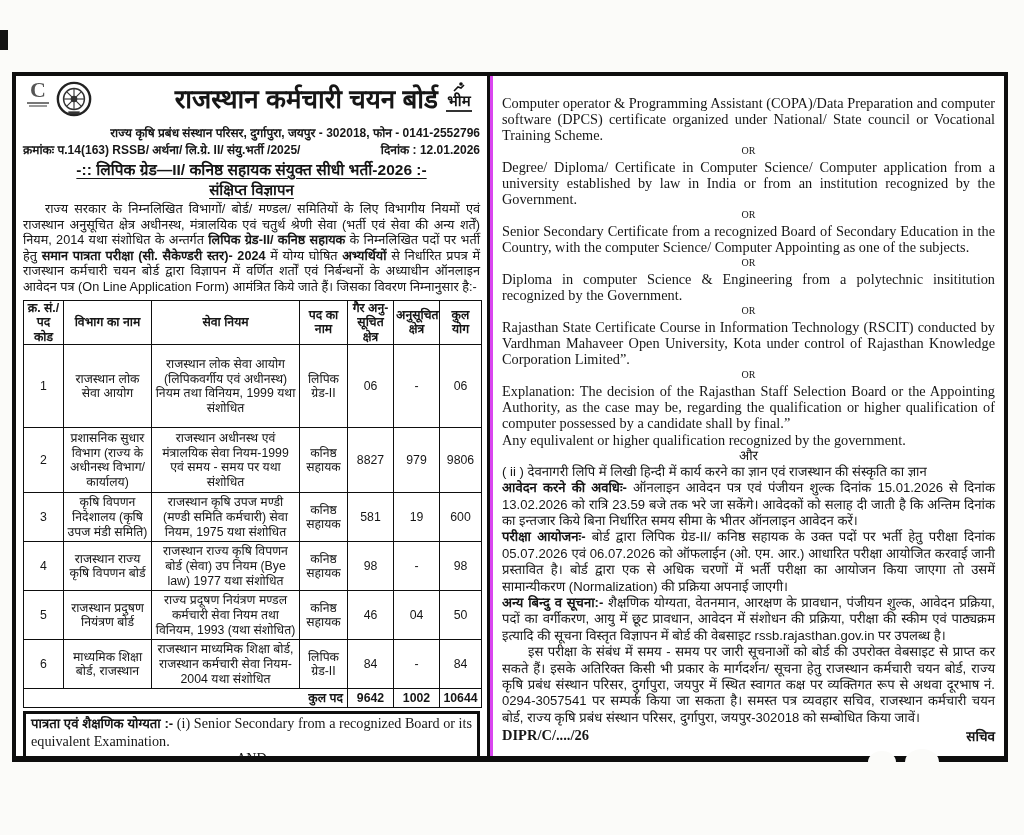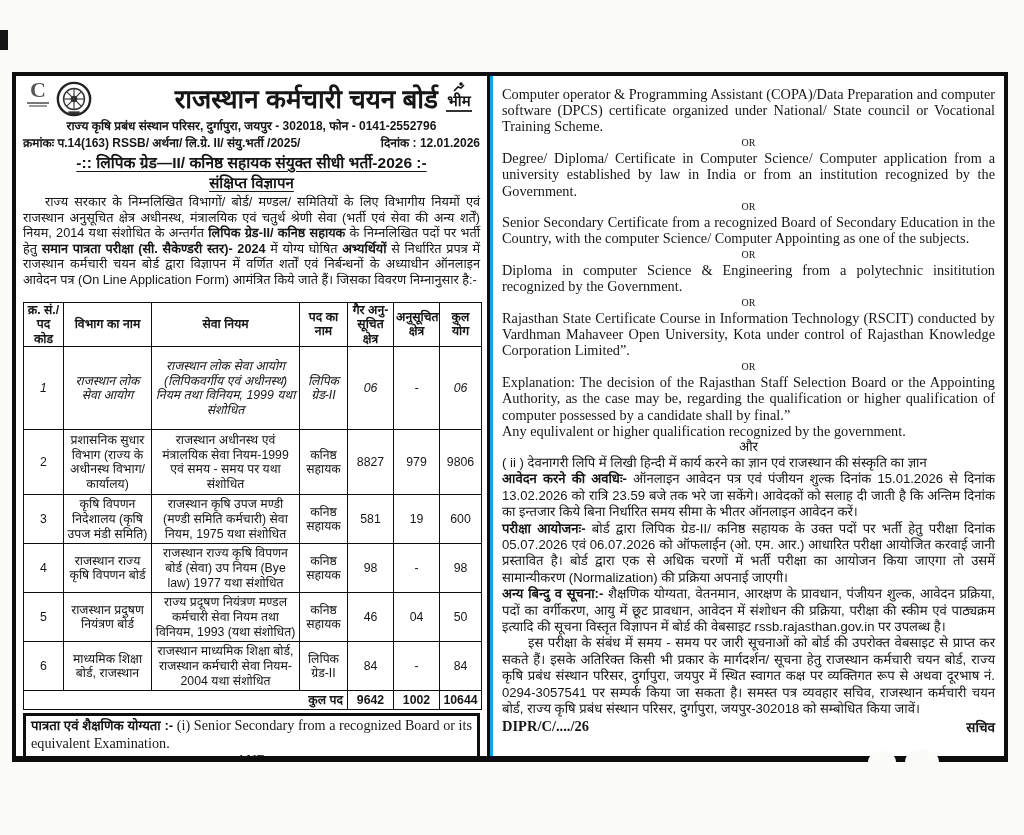--- a/index.html
+++ b/index.html
@@ -13,57 +13,57 @@
   .advert{
     position:absolute;left:12px;top:72px;width:996px;height:690px;
     background:#ffffff;border:4px solid #0e0e0e;border-bottom-width:6px;
     box-sizing:border-box;display:flex;
   }
   .col-left{
     width:474px;box-sizing:border-box;border-right:3px solid #0e0e0e;
     padding:2px 7px 2px 7px;overflow:hidden;position:relative;
   }
   .col-right{
-    flex:1;box-sizing:border-box;border-left:3px solid #0ea5e9;
+    flex:1;box-sizing:border-box;border-left:3px solid #d946ef;
     padding:10px 9px 2px 9px;overflow:hidden;
     font-family:"Liberation Serif", serif;
-    display:flex;flex-direction:column;
+    display:flex;flex-direction:column;justify-content:center;
   }
   
   .masthead{display:flex;align-items:flex-start;margin-top:2px;}
   .logo-coop{width:30px;height:36px;flex:0 0 auto;display:flex;flex-direction:column;align-items:center;}
   .logo-coop .cglyph{font-size:22px;font-weight:bold;color:#555;line-height:20px;font-family:"Liberation Serif",serif;}
   .logo-coop .cbar{width:22px;height:2px;background:#777;margin-top:2px;}
   .logo-coop .cbar2{width:18px;height:2px;background:#999;margin-top:1px;}
   .emblem{width:38px;height:38px;flex:0 0 auto;margin-left:2px;}
   .org-title{
     flex:1;text-align:right;font-weight:bold;font-size:26px;line-height:34px;
     white-space:nowrap;letter-spacing:0px;margin-top:2px;
   }
   .logo-bhim{width:42px;flex:0 0 auto;text-align:center;margin-top:2px;}
   .logo-bhim .runner{font-size:10px;line-height:8px;}
   .logo-bhim .bhim-txt{font-weight:bold;font-size:15px;line-height:15px;}
   .logo-bhim .bbar{width:26px;height:2px;background:#333;margin:2px auto 0;}
-  .address{ text-align:center;font-weight:bold;font-size:12px;line-height:14px;margin-top:1px;}
+  .address{ text-align:right;font-weight:bold;font-size:12px;line-height:14px;margin-top:8px;}
   .refline{display:flex;justify-content:space-between;font-weight:bold;font-size:12px;line-height:15px;margin-top:3px;}
   .rec-title{text-align:center;font-weight:bold;font-size:15.5px;line-height:19px;margin-top:2px;
     text-decoration:underline;text-underline-offset:3px;}
   .rec-sub{text-align:center;font-weight:bold;font-size:15px;line-height:19px;margin-top:1px;
     text-decoration:underline;text-underline-offset:3px;}
   .intro{font-size:12.7px;line-height:15.6px;text-align:justify;margin-top:3px;text-indent:22px;}
   .intro b{font-weight:bold;}
   
-  table.vac{border-collapse:collapse;table-layout:fixed;width:458px;margin-top:13px;font-size:12.3px;}
+  table.vac{border-collapse:collapse;table-layout:fixed;width:458px;margin-top:4px;font-size:12.3px;}
   table.vac th, table.vac td{
     border:1.6px solid #0e0e0e;padding:0 2px;text-align:center;vertical-align:middle;
     line-height:14.6px;overflow:hidden;
   }
   table.vac th{font-weight:bold;font-size:12.3px;height:36px;}
   table.vac td{height:auto;}
-  tr.r1 td{height:82px;font-style:italic;} tr.r2 td{height:64px;} tr.r3 td{height:48px;}
+  tr.r1 td{height:82px;} tr.r2 td{height:64px;} tr.r3 td{height:48px;}
   tr.r4 td{height:48px;} tr.r5 td{height:48px;} tr.r6 td{height:48px;}
   tr.total td{height:18px;font-weight:bold;}
   tr.total td.lbl{text-align:right;padding-right:4px;}
   
   .elig{
     border:3px solid #0e0e0e;margin-top:3px;padding:1px 5px 2px 5px;
     font-family:"Liberation Serif", serif;font-size:14.2px;line-height:16.6px;text-align:justify;
   }
   .elig .hi{font-family:"Liberation Sans", sans-serif;font-weight:bold;font-size:13.2px;}
   .elig .mid{text-align:center;font-weight:normal;}

